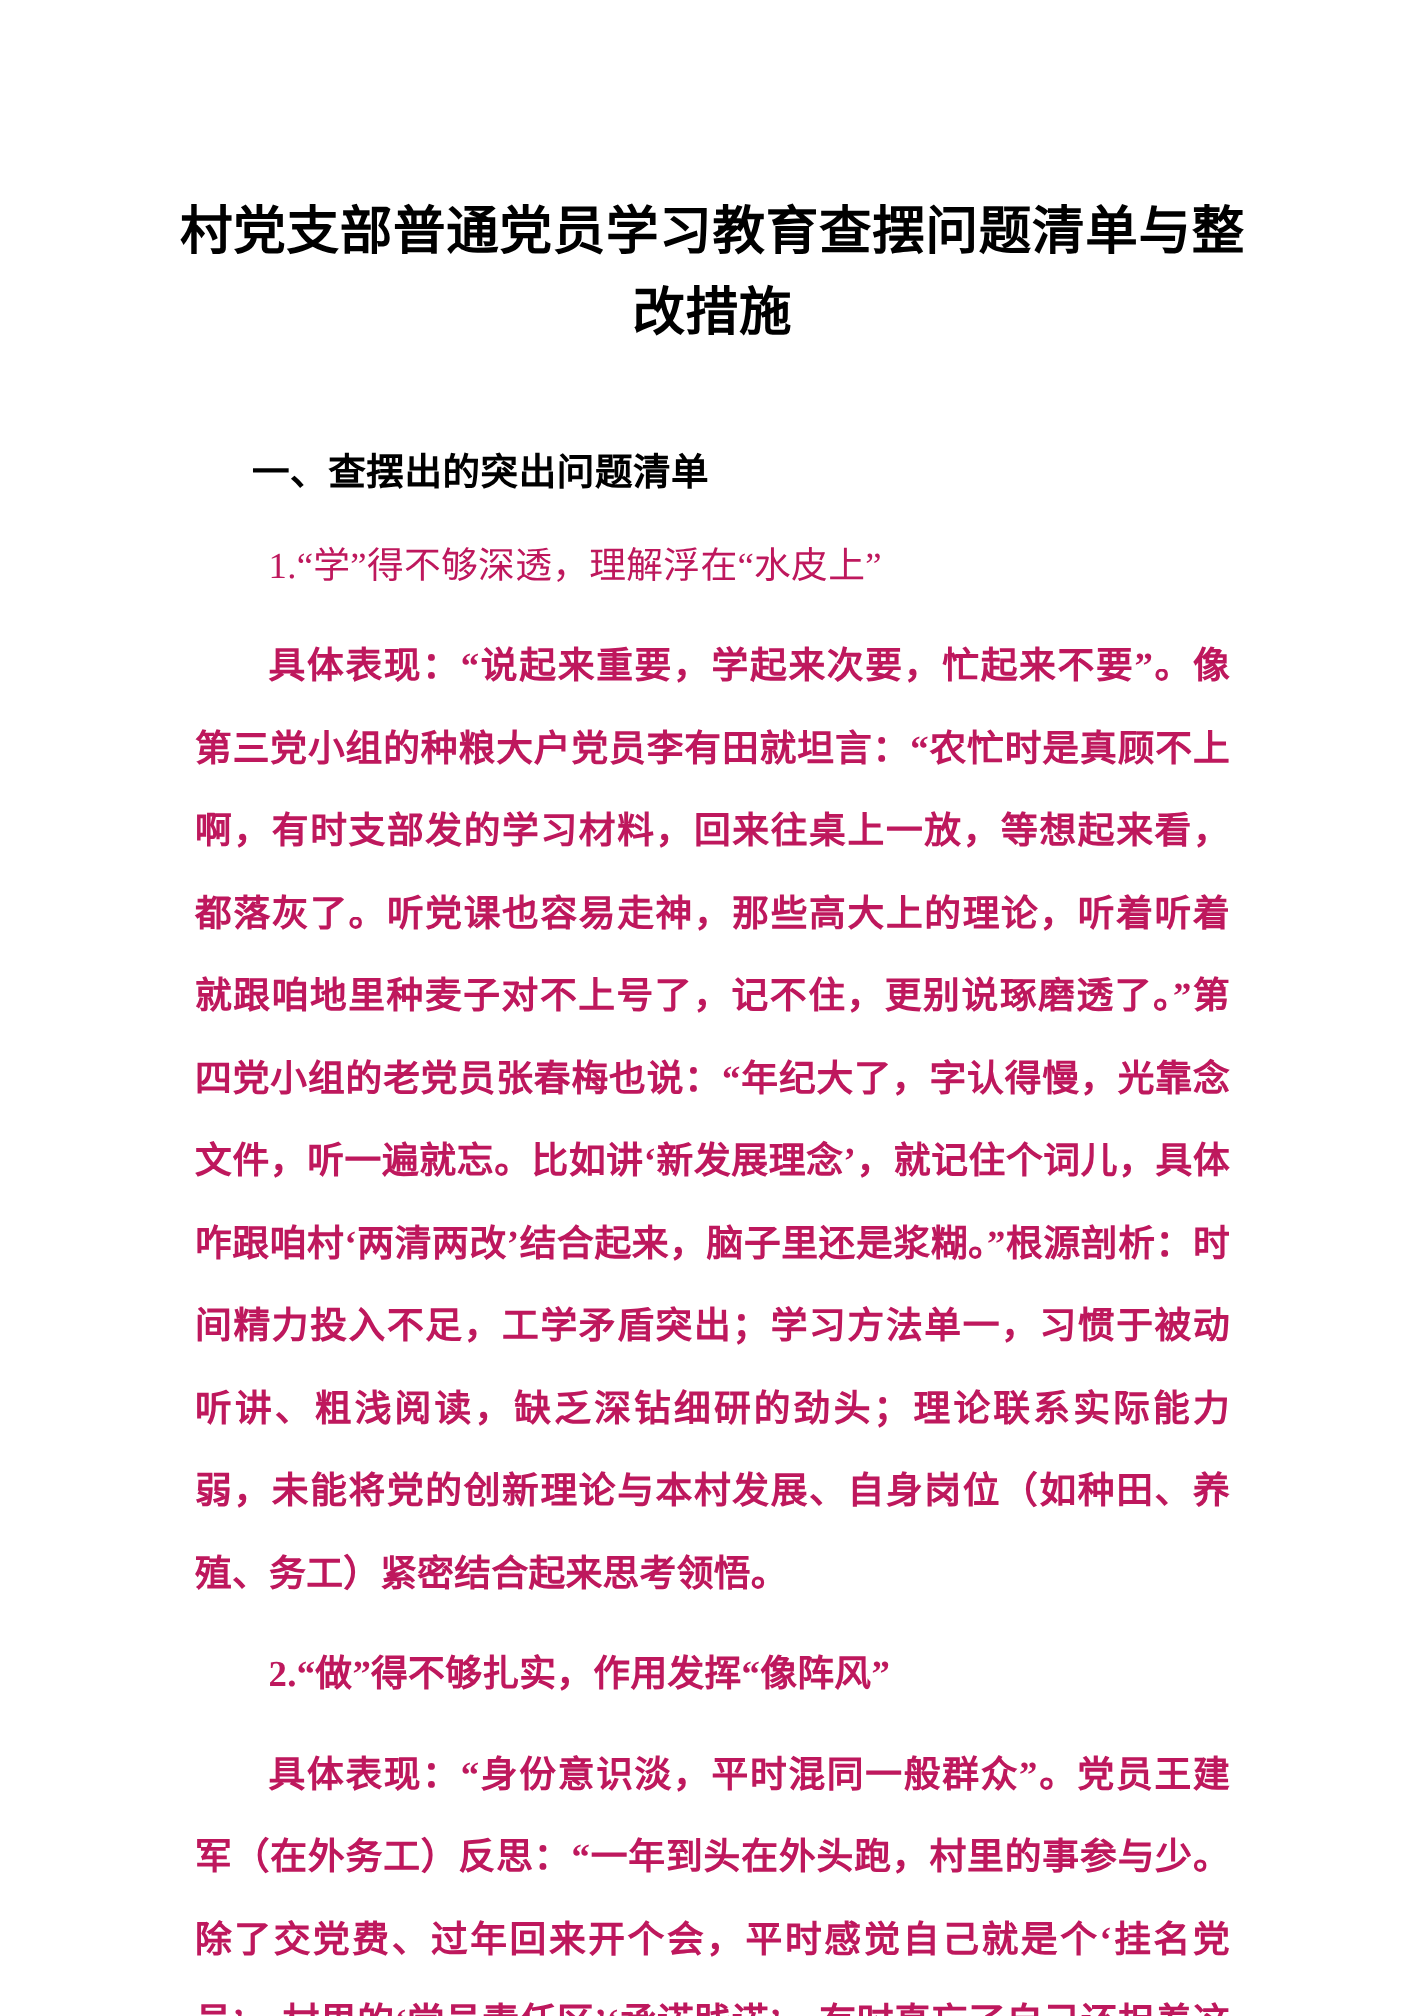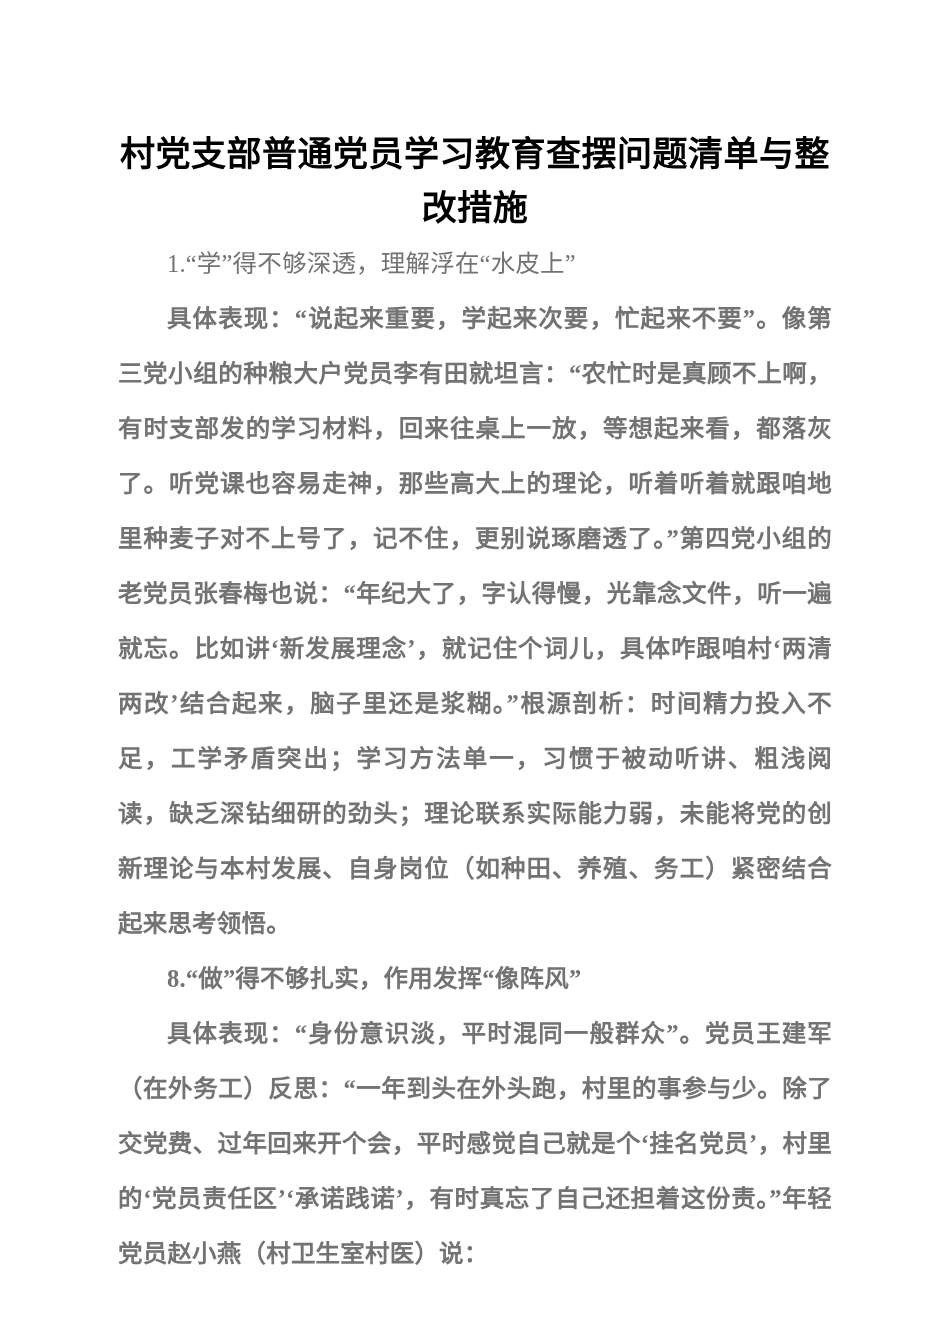--- a/index.html
+++ b/index.html
@@ -53,50 +53,51 @@
     font-weight: bold;
     font-size: 25px;
     line-height: 46px;
     text-indent: 50px;
     letter-spacing: 0.4px;
     color: #000000;
   }
 
   
   .para {
-    margin: 0;
+    margin: 12px;
     font-family: "Liberation Serif", "DejaVu Serif", serif;
     font-size: 24.5px;
     line-height: 55px;
     text-align: justify;
     text-align-last: left;
     text-indent: 49px;
     letter-spacing: 0.2px;
-    color: #737373;
+    color: #be185d;
     word-break: break-all;
   }
 
   .para.numbered {
     text-indent: 49px;
   }
 
   
   .para + .para { margin-top: 0; font-weight: bold; }
 </style>
 </head>
 <body>
 
 <div class="page">
   <div class="doc-body">
 
     <h1 class="doc-title">村党支部普通党员学习教育查摆问题清单与整改措施</h1>
 
+    <h2 class="section-heading">一、查摆出的突出问题清单</h2>
 
     <p class="para numbered">1.“学”得不够深透，理解浮在“水皮上”</p>
 
     <p class="para">具体表现：“说起来重要，学起来次要，忙起来不要”。像第三党小组的种粮大户党员李有田就坦言：“农忙时是真顾不上啊，有时支部发的学习材料，回来往桌上一放，等想起来看，都落灰了。听党课也容易走神，那些高大上的理论，听着听着就跟咱地里种麦子对不上号了，记不住，更别说琢磨透了。”第四党小组的老党员张春梅也说：“年纪大了，字认得慢，光靠念文件，听一遍就忘。比如讲‘新发展理念’，就记住个词儿，具体咋跟咱村‘两清两改’结合起来，脑子里还是浆糊。”根源剖析：时间精力投入不足，工学矛盾突出；学习方法单一，习惯于被动听讲、粗浅阅读，缺乏深钻细研的劲头；理论联系实际能力弱，未能将党的创新理论与本村发展、自身岗位（如种田、养殖、务工）紧密结合起来思考领悟。</p>
 
-    <p class="para numbered">8.“做”得不够扎实，作用发挥“像阵风”</p>
+    <p class="para numbered">2.“做”得不够扎实，作用发挥“像阵风”</p>
 
     <p class="para">具体表现：“身份意识淡，平时混同一般群众”。党员王建军（在外务工）反思：“一年到头在外头跑，村里的事参与少。除了交党费、过年回来开个会，平时感觉自己就是个‘挂名党员’，村里的‘党员责任区’‘承诺践诺’，有时真忘了自己还担着这份责。”年轻党员赵小燕（村卫生室村医）说：</p>
 
   </div>
 </div>
 
 </body></html>

